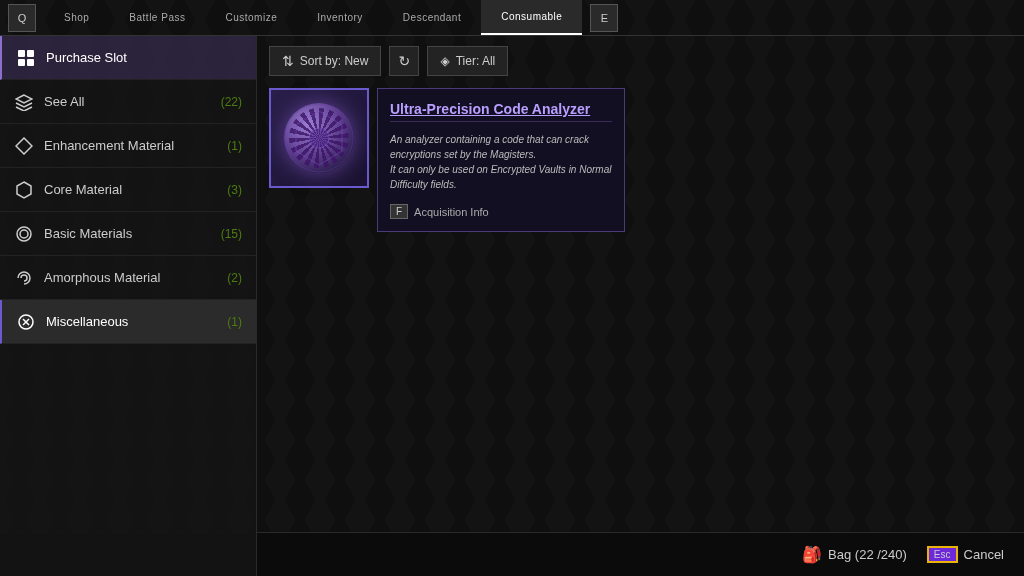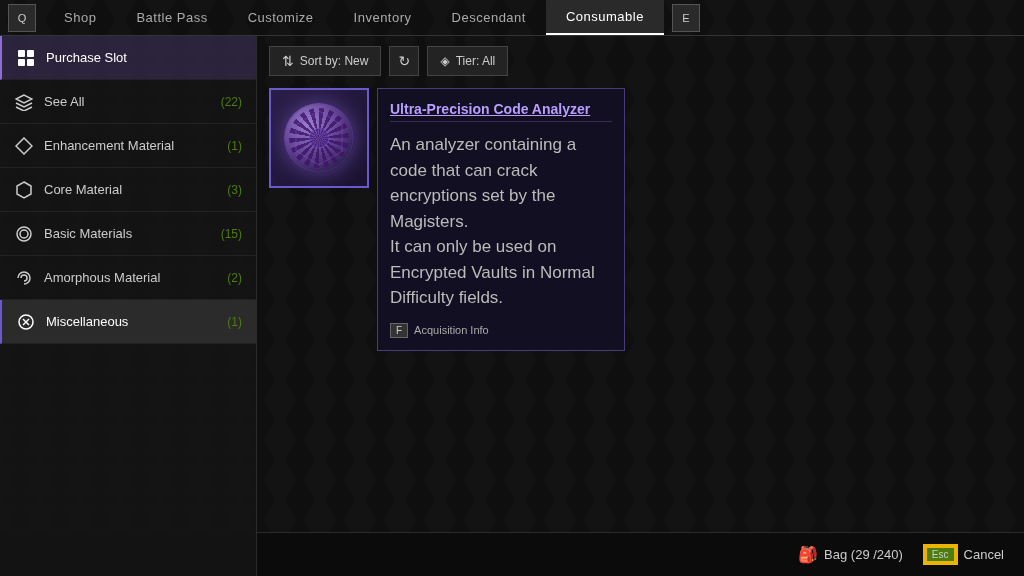--- a/index.html
+++ b/index.html
@@ -50,21 +50,21 @@
       font-size: 11px;
       margin: 0 8px;
       cursor: pointer;
     }
 
     .nav-item {
       padding: 0 20px;
       height: 100%;
       display: flex;
       align-items: center;
-      font-size: 13px;
+      font-size: 10px;
       color: #aaa;
       cursor: pointer;
       letter-spacing: 0.5px;
     }
 
     .nav-item.active {
       background: #2a2a2a;
       color: #fff;
       border-bottom: 2px solid #fff;
     }
@@ -270,24 +270,25 @@
       color: #b89fff;
     }
 
     .tooltip-divider {
       height: 1px;
       background: #3a2a5a;
       margin-bottom: 10px;
     }
 
     .tooltip-desc {
-      font-size: 17px;
+      font-size: 10px;
       color: #bbb;
       line-height: 1.5;
       margin-bottom: 12px;
+      font-style: italic;
     }
 
     .tooltip-action {
       display: flex;
       align-items: center;
       gap: 6px;
       font-size: 11px;
       color: #aaa;
     }
 
@@ -330,22 +331,22 @@
     .cancel-btn {
       display: flex;
       align-items: center;
       gap: 6px;
       font-size: 13px;
       color: #ccc;
       cursor: pointer;
     }
 
     .cancel-key {
-      background: #4d7c0f;
-      border: 4px solid #eab308;
+      background: #6d28d9;
+      border: 2px solid #eab308;
       padding: 1px 5px;
       font-size: 10px;
     }
   </style>
 </head>
 <body>
 
 <div class="bg-pattern"></div>
 
 <nav class="top-nav">
@@ -486,19 +487,19 @@
       </div>
 
     </div>
 
   </main>
 </div>
 
 <div class="bottom-bar">
   <div class="bag-info">
     <span class="bag-icon">🎒</span>
-    <span>Bag (29 /240)</span>
+    <span>Bag (22 /240)</span>
   </div>
   <div class="cancel-btn">
     <span class="cancel-key">Esc</span>
     <span>Cancel</span>
   </div>
 </div>
 
 </body></html>

